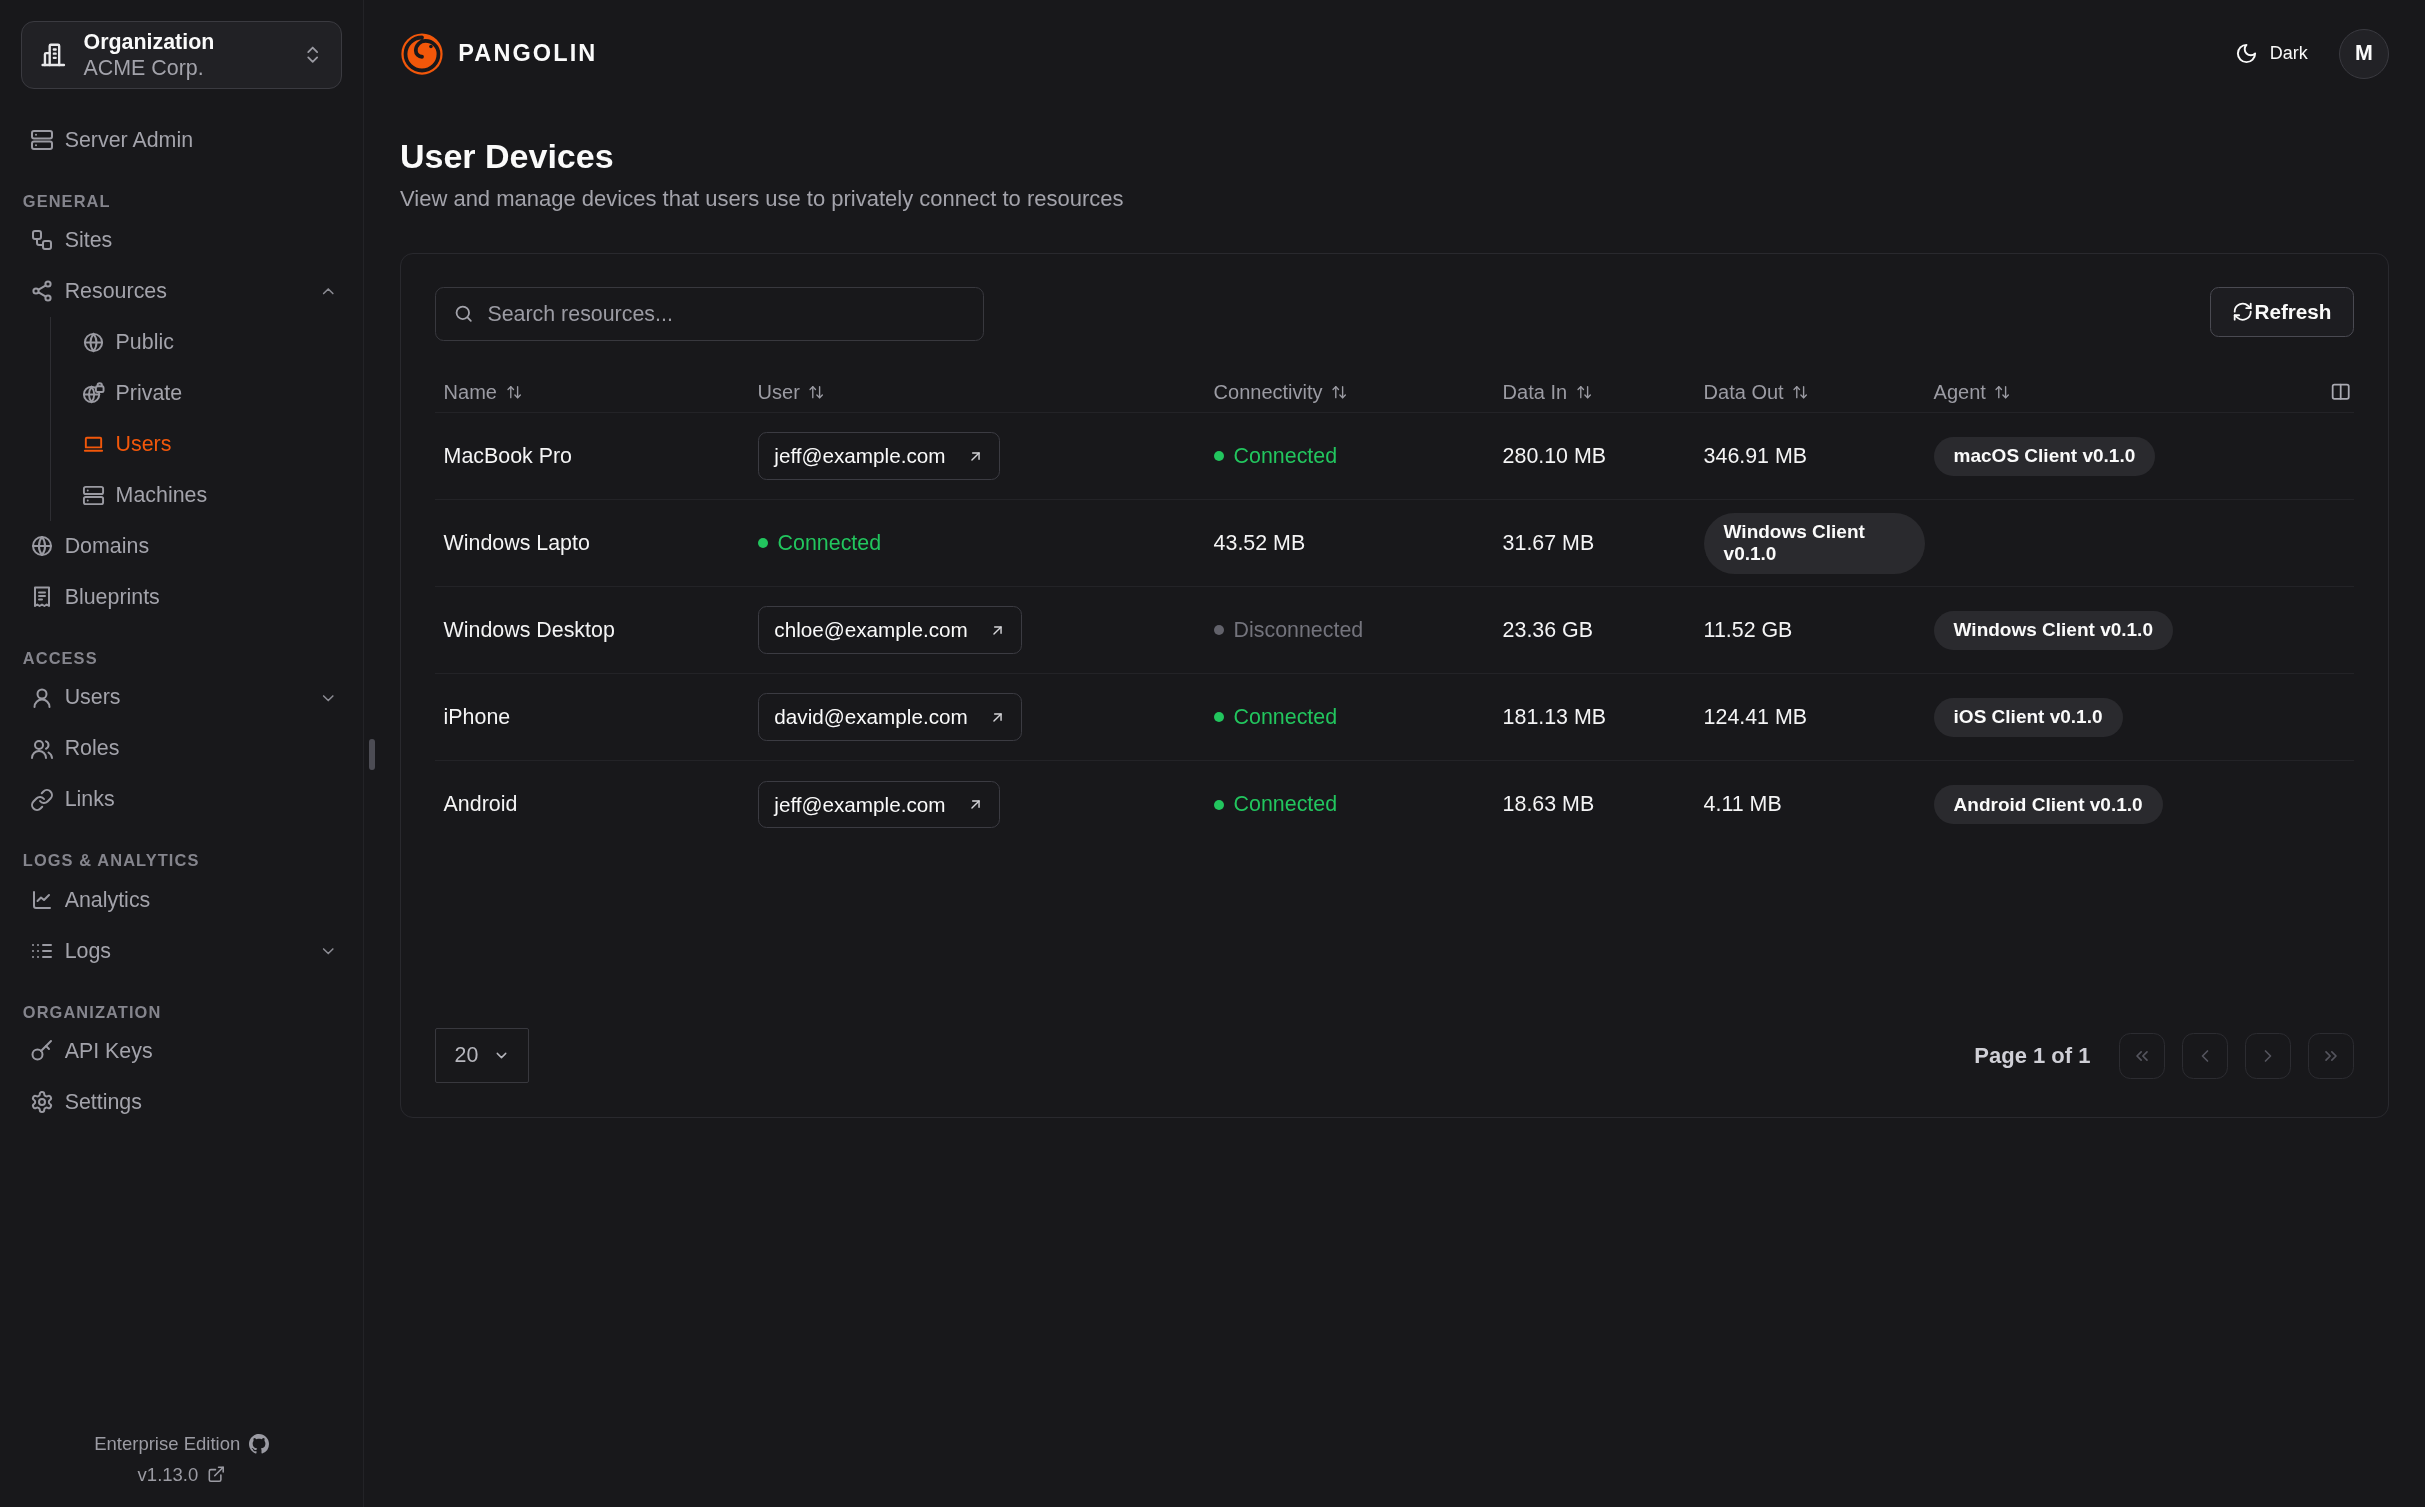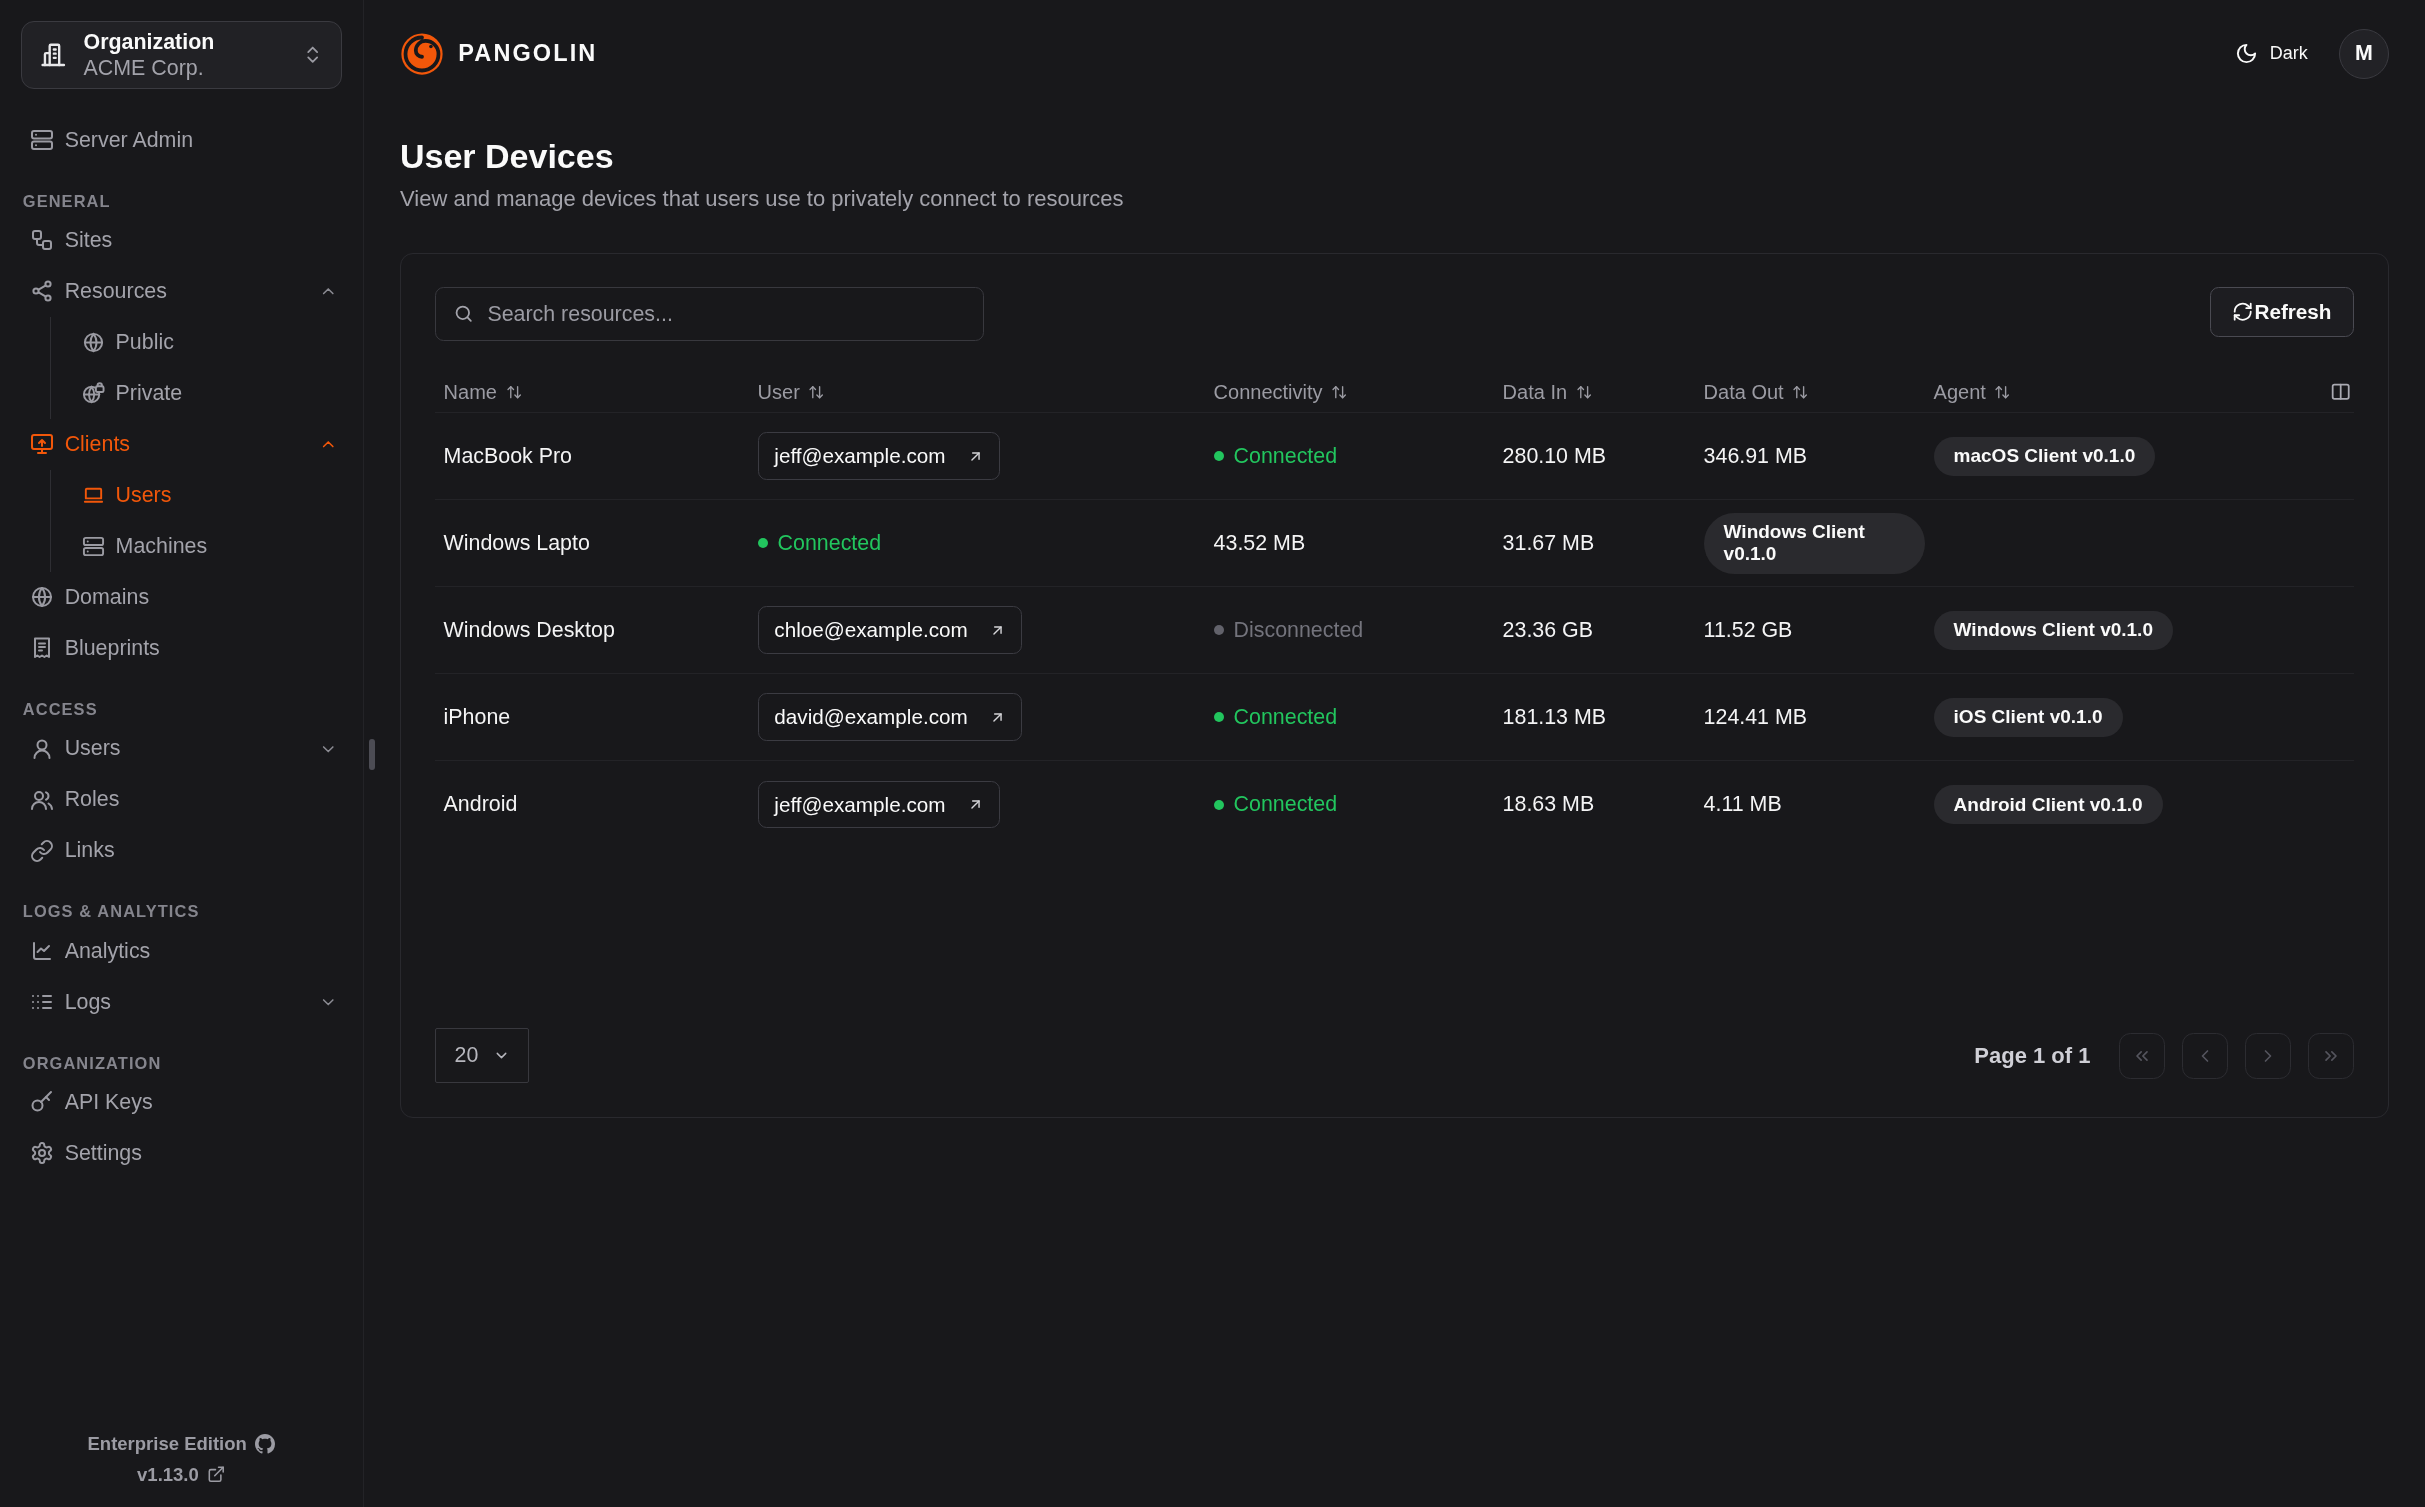--- a/index.html
+++ b/index.html
@@ -61,21 +61,21 @@
     margin-top:26px;margin-bottom:4.3px;
     font-size:16.4px;font-weight:700;letter-spacing:1.1px;
     color:#85858d;padding-left:1.4px;
   }
   .nav-first{margin-top:26px;}
   .nav-subgroup{
     margin-left:28.5px;border-left:1.4px solid #2e2e33;
   }
   .nav-subgroup .nav-item{padding-left:31px;}
   .sidebar-footer{
-    text-align:center;color:#9b9ba3;font-size:18.5px;line-height:31px;font-weight:bold;
+    text-align:center;color:#9b9ba3;font-size:18.5px;line-height:31px;
   }
   .sidebar-footer .frow{display:flex;align-items:center;justify-content:center;gap:8.6px;}
 
   .resize-handle{
     position:absolute;left:369px;top:739px;width:5.7px;height:31px;
     border-radius:2.9px;background:#4c4c54;z-index:5;cursor:col-resize;
   }
 
   
   .main{flex:1;height:100%;padding:0 41px 0 36px;display:flex;flex-direction:column;}
@@ -251,35 +251,20 @@
               <path d="M2 13h16"></path>
               <path d="M10 5a13 13 0 0 1 0 16M10 5a13 13 0 0 0 0 16"></path>
               <rect x="14.5" y="4.5" width="8" height="6" rx="1.5" fill="#18181b"></rect>
               <path d="M16.2 4.5V3.6a2.3 2.3 0 0 1 4.6 0v.9"></path>
             </svg>
         </span>
         <span>Private</span>
       </div>
     </div>
 
-    <div class="nav-item active-parent">
-      <span class="nav-icon">
-        <svg class="stroke-ic" width="24" height="24" viewBox="0 0 24 24">
-            <rect x="2" y="3" width="20" height="14" rx="2"></rect>
-            <path d="m9 11 3-3 3 3M12 8v6"></path>
-            <path d="M8 21h8M12 17v4"></path>
-          </svg>
-      </span>
-      <span>Clients</span>
-      <span class="nav-chevron">
-        <svg class="stroke-ic" width="18.5" height="18.5" viewBox="0 0 24 24">
-            <path d="m6 15 6-6 6 6"></path>
-          </svg>
-      </span>
-    </div>
 
     <div class="nav-subgroup">
       <div class="nav-item active">
         <span class="nav-icon">
           <svg class="stroke-ic" width="23" height="23" viewBox="0 0 24 24">
               <path d="M5 5h14a1 1 0 0 1 1 1v9H4V6a1 1 0 0 1 1-1Z"></path>
               <path d="M3 18.5h18"></path>
             </svg>
         </span>
         <span>Users</span>

